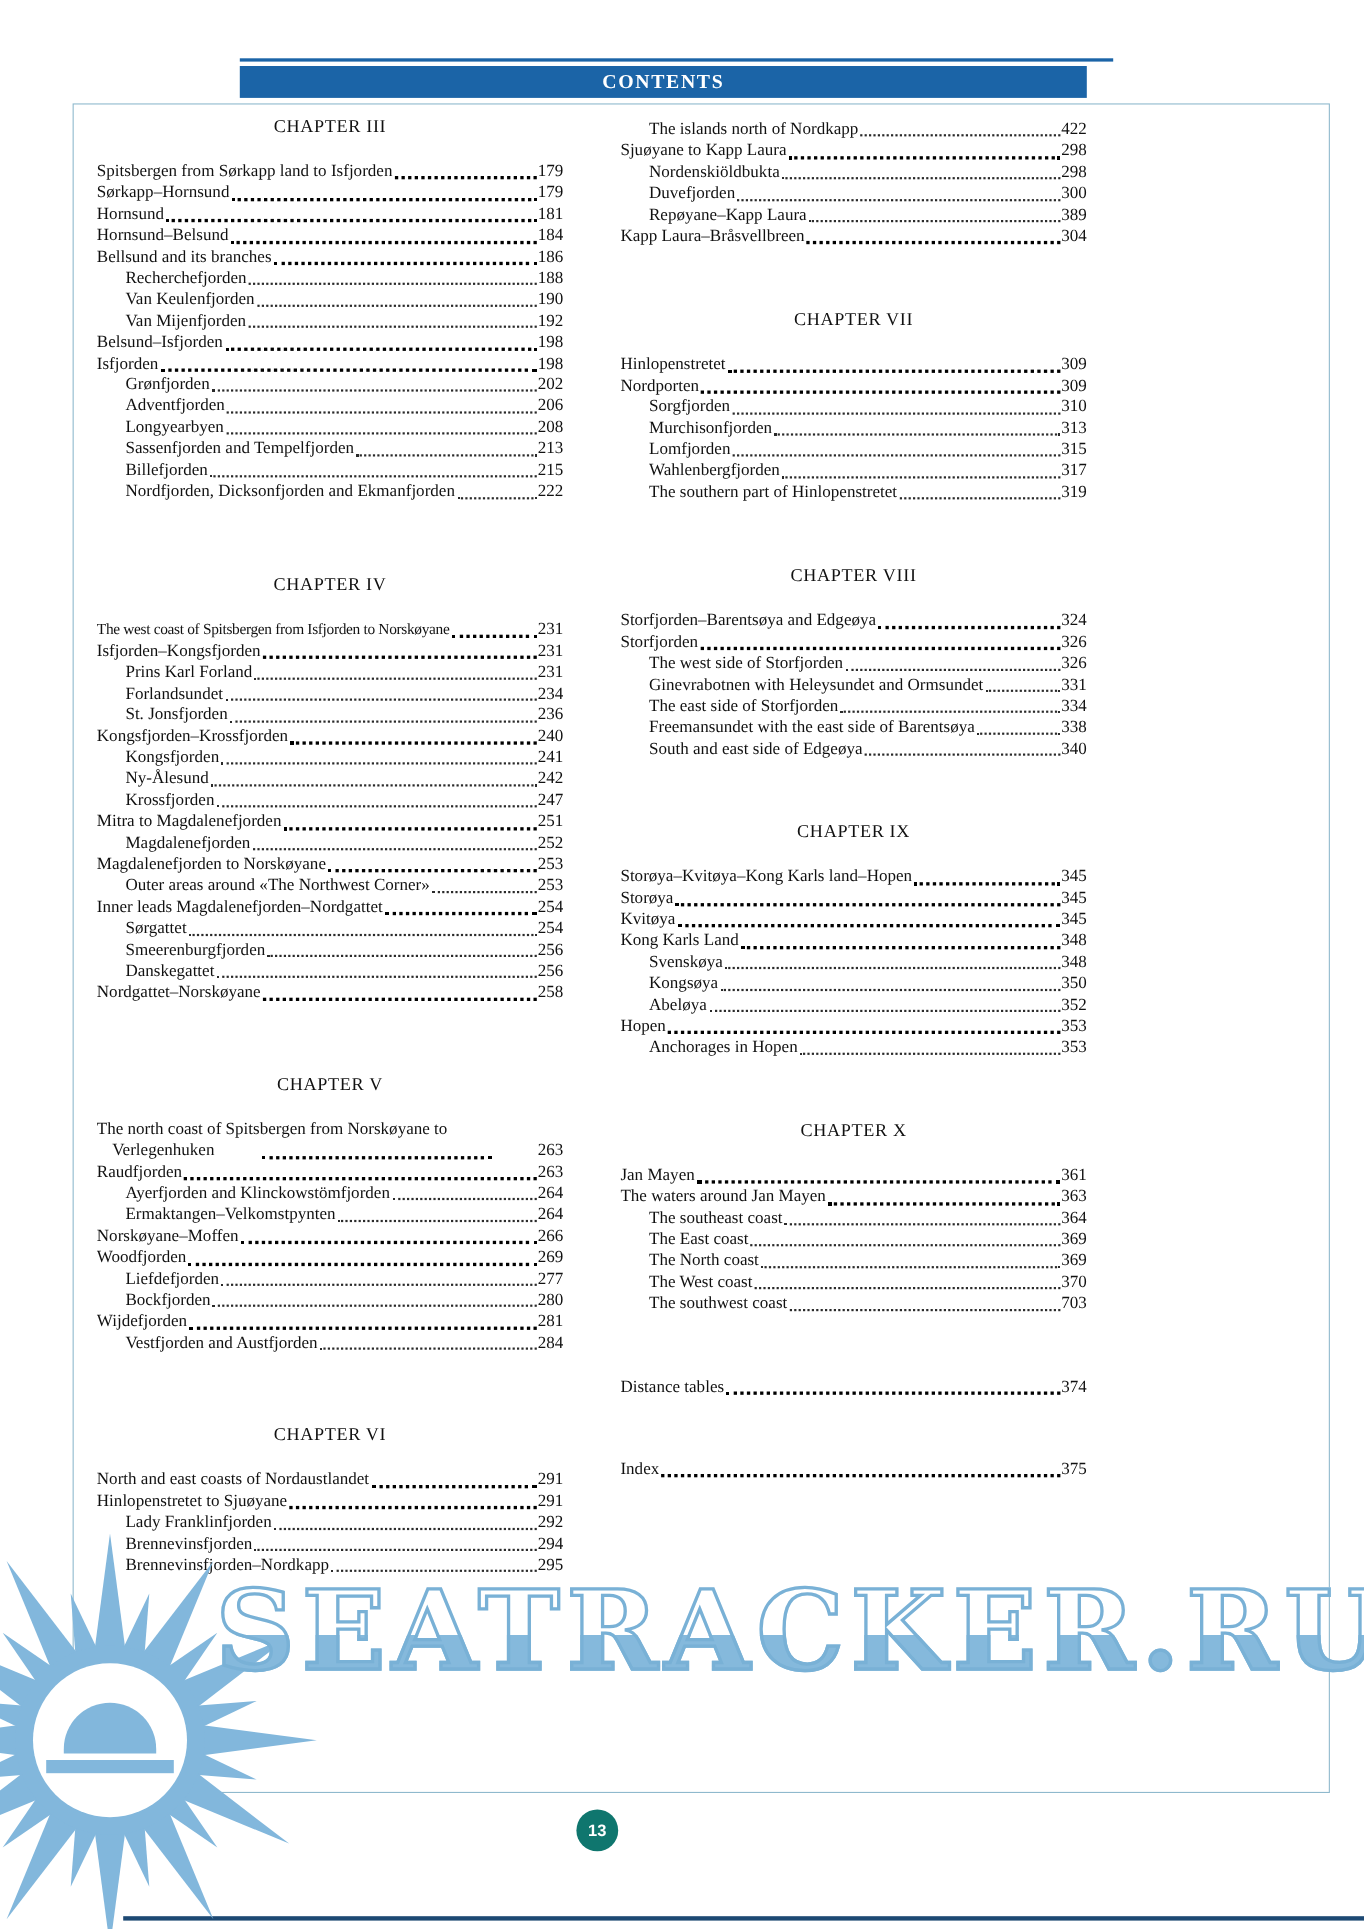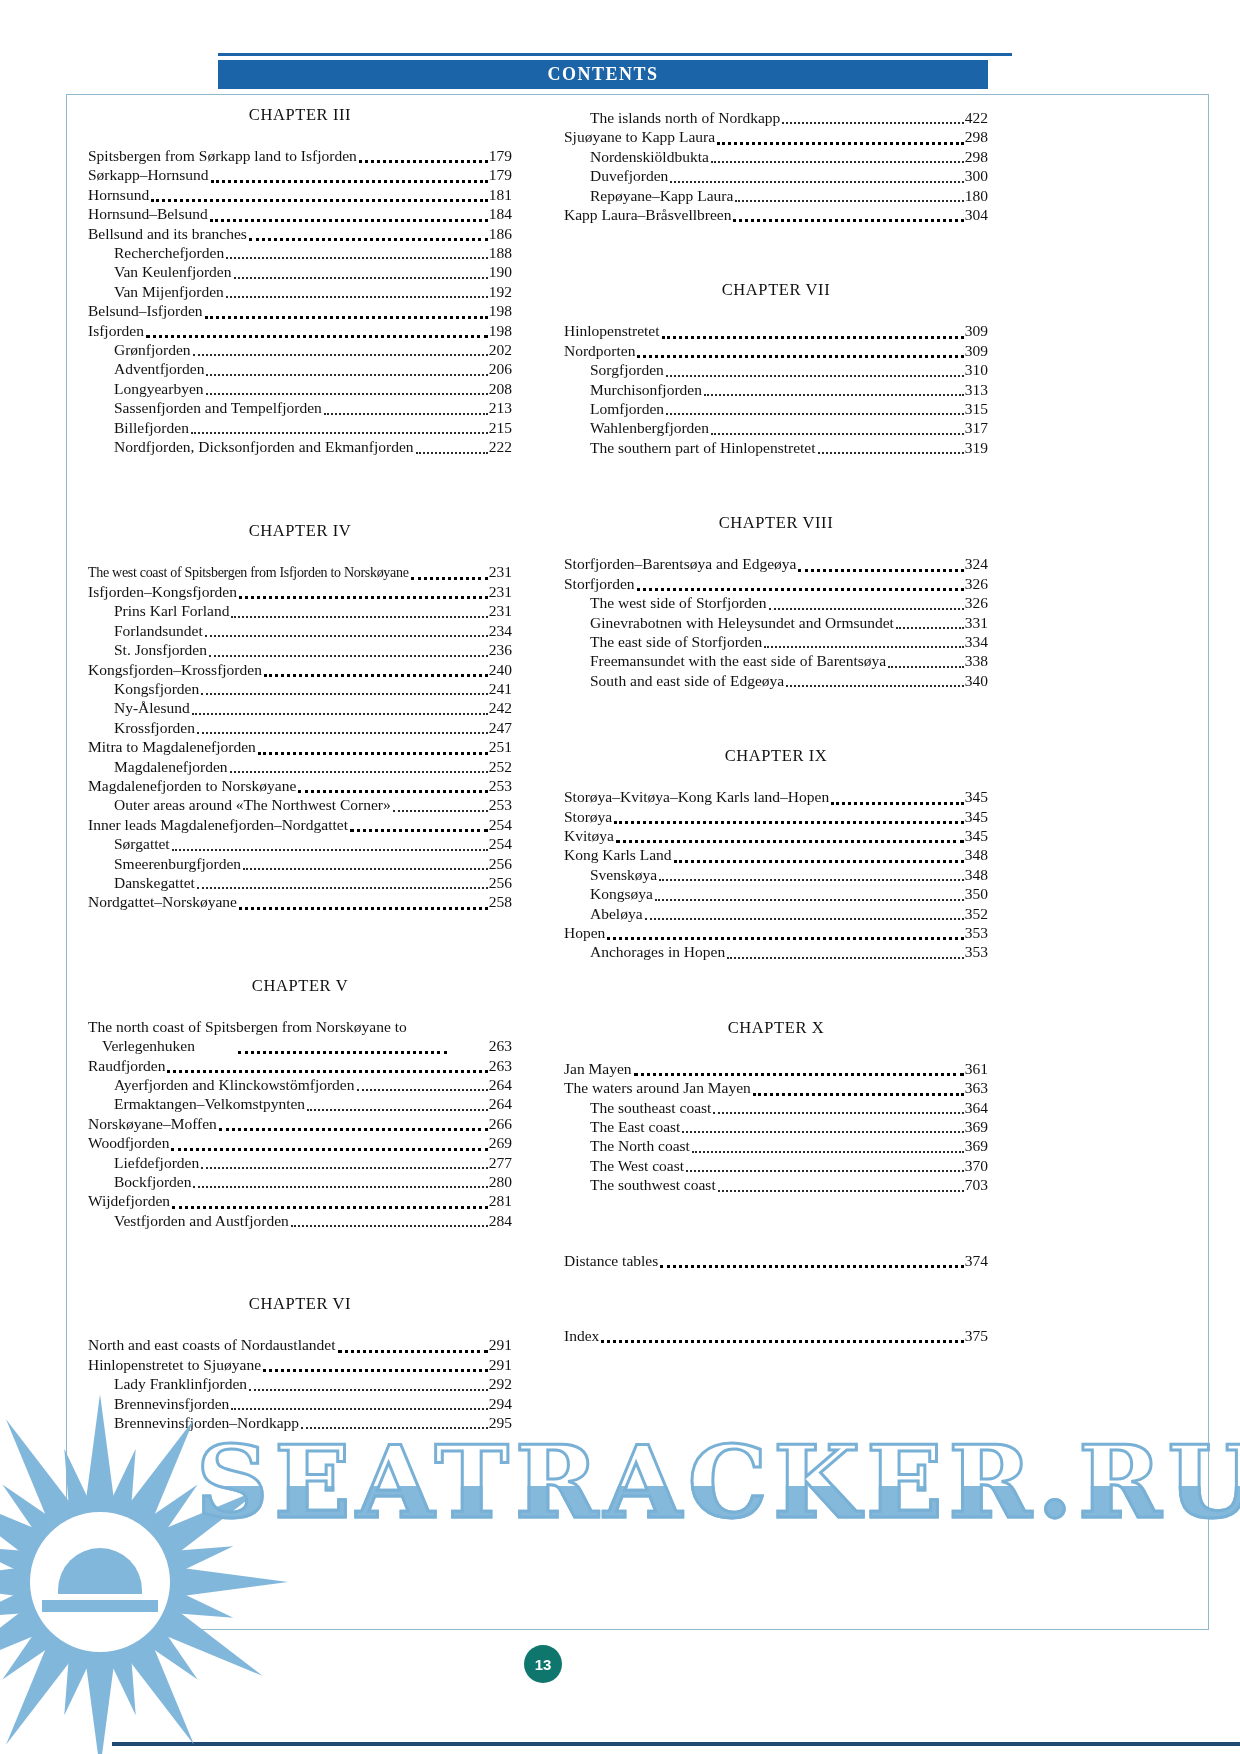--- a/index.html
+++ b/index.html
@@ -391,21 +391,21 @@
         <span class="page">298</span>
       </div>
       <div class="toc-row indent1">
         <span class="label">Duvefjorden</span>
         <span class="leader"></span>
         <span class="page">300</span>
       </div>
       <div class="toc-row indent1">
         <span class="label">Repøyane–Kapp Laura</span>
         <span class="leader"></span>
-        <span class="page">180</span>
+        <span class="page">389</span>
       </div>
       <div class="toc-row bold">
         <span class="label">Kapp Laura–Bråsvellbreen</span>
         <span class="leader"></span>
         <span class="page">304</span>
       </div>
     </div>
     <div class="section">
       <div class="chapter">CHAPTER VII</div>
       <div class="toc-row bold">

